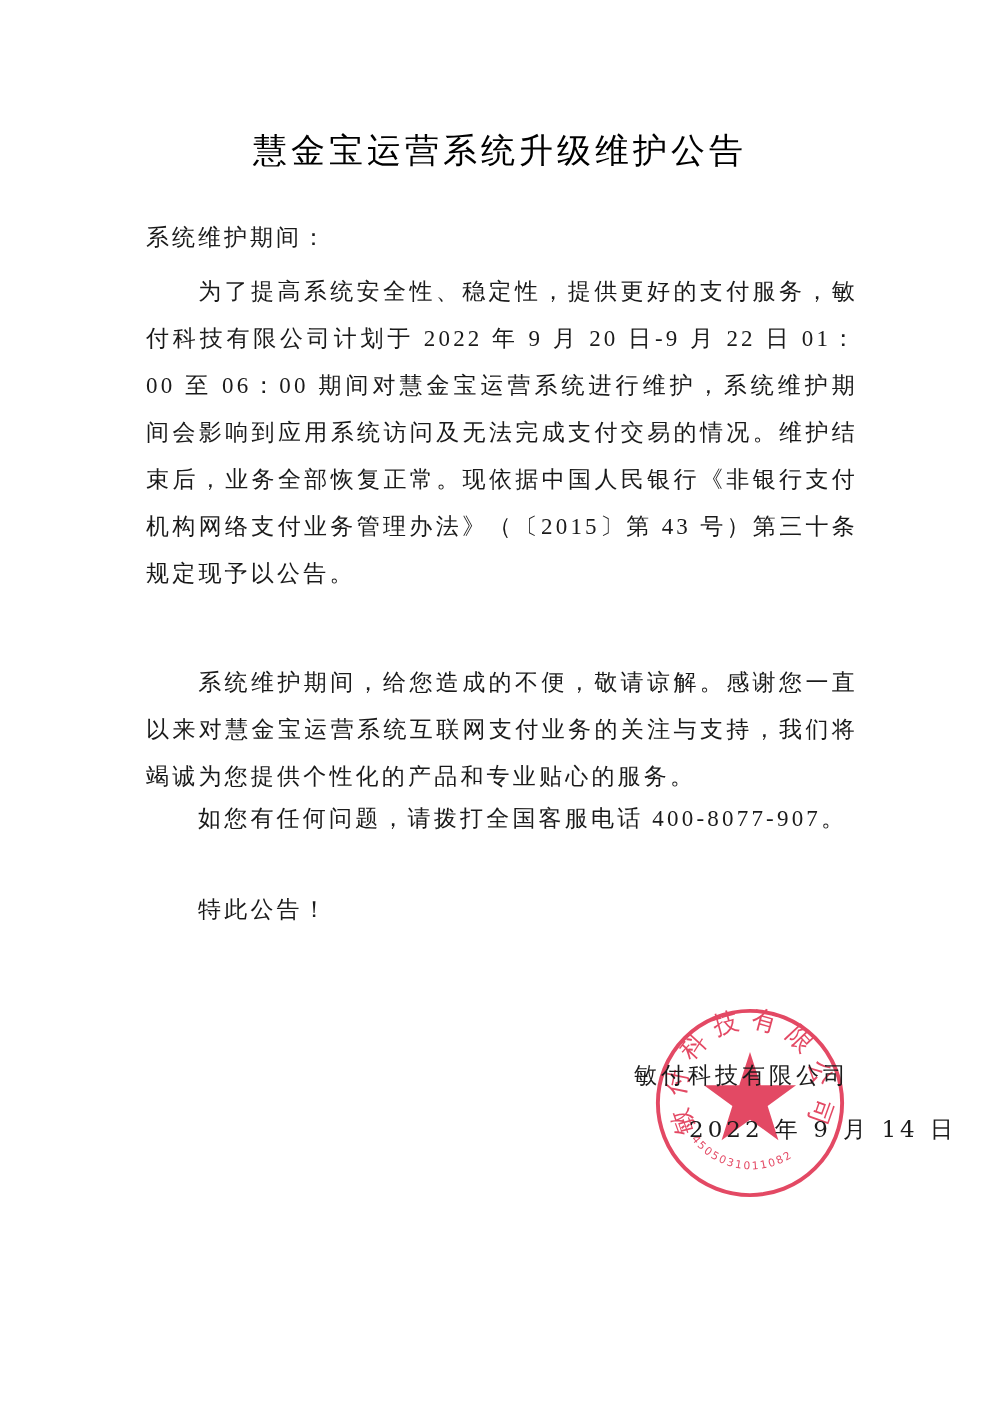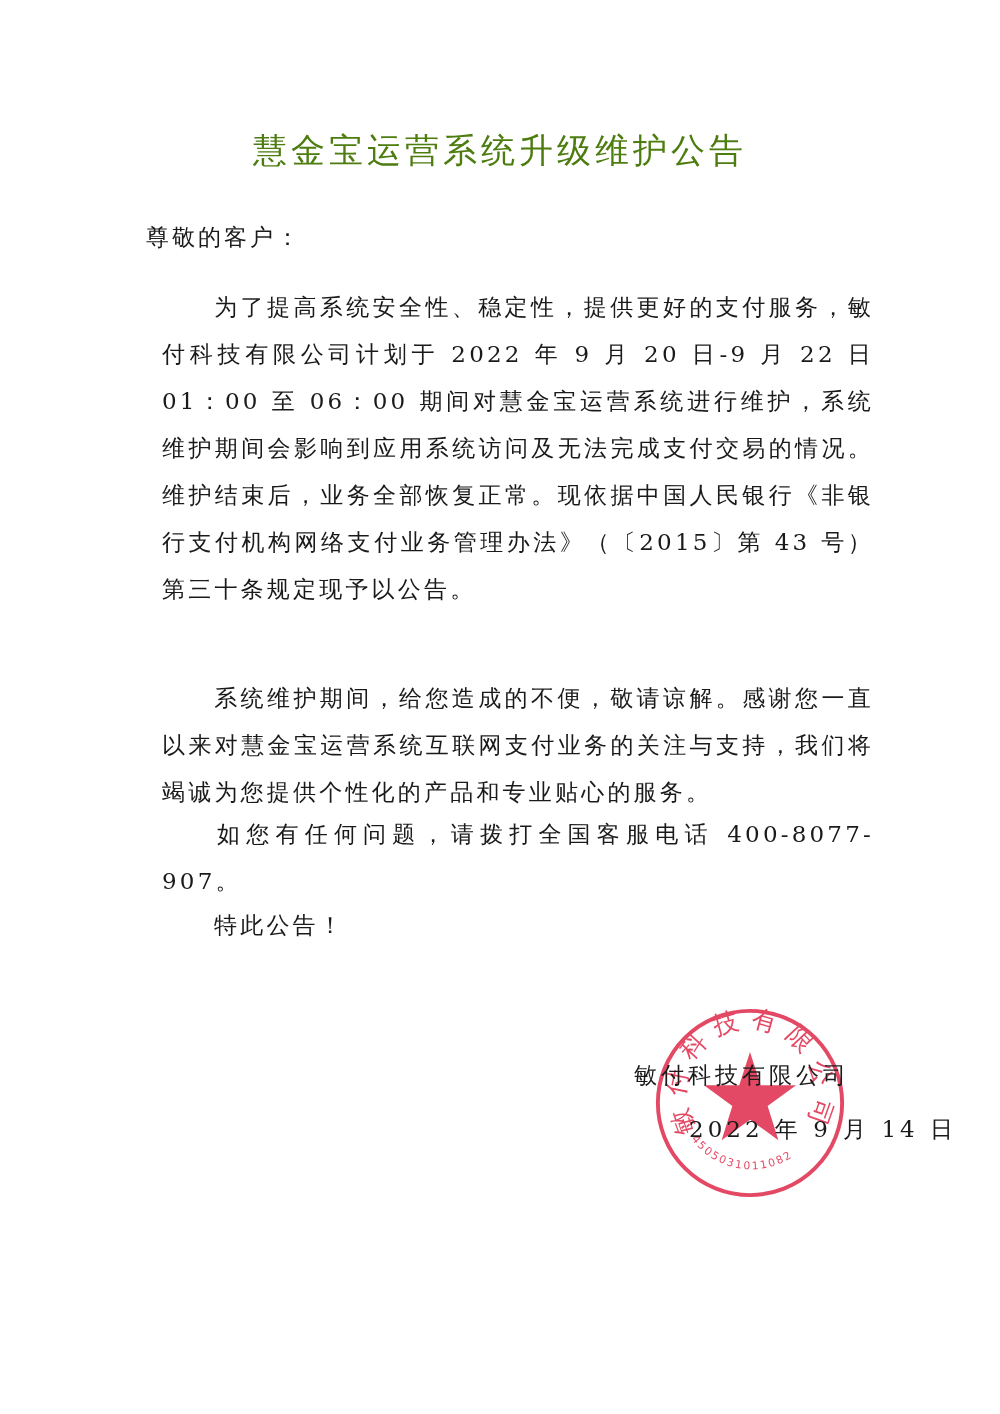--- a/index.html
+++ b/index.html
@@ -1,40 +1,40 @@
 <!DOCTYPE html>
 <html><head>
   <meta charset="utf-8">
   <style>
     html, body { margin: 0; padding: 0; background: #ffffff; }
     body { width: 1000px; height: 1414px; position: relative; overflow: hidden;
            font-family: "DejaVu Serif", "Liberation Serif", serif; color: #1a1a1a; }
     .title { position: absolute; left: 0; width: 1000px; top: 128px; text-align: center;
              font-family: "DejaVu Sans", "Liberation Sans", sans-serif; font-size: 34px;
-             letter-spacing: 4px; color: #4d7c0f; }
+             letter-spacing: 4px; color: #000000; }
     .greeting { position: absolute; left: 146px; top: 222px; font-size: 23px; letter-spacing: 3px; }
     .para { position: absolute; left: 146px; width: 712px; font-size: 23px; line-height: 47px;
-            letter-spacing: 3.2px; text-align: justify; margin: 16px; }
+            letter-spacing: 3.2px; text-align: justify; margin: 0; font-family: Liberation Serif, serif; }
     .para .indent { display: inline-block; width: 52px; }
     #p1 { top: 268px; }
     #p2 { top: 659px; }
     #p3 { top: 795px; }
     #p4 { top: 886px; }
     .sign { position: absolute; font-size: 23px; letter-spacing: 4px; color: #1a1a1a; z-index: 2; }
     #sign-company { left: 634px; top: 1060px; }
     #sign-date { left: 642px; top: 1114px; margin-left: 47px; }
     .seal { position: absolute; left: 652px; top: 1005px; width: 196px; height: 196px; z-index: 1; opacity: 0.88; }
   </style>
 </head>
 <body>
 
 <div>
   <h1 class="title" style="margin:0;font-weight:normal;">慧金宝运营系统升级维护公告</h1>
 
-  <div class="greeting">尊敬的客户：</div>
+  <div class="greeting">系统维护期间：</div>
 
   <p class="para" id="p1"><span class="indent"></span><span>为了提高系统安全性、稳定性，提供更好的支付服务，敏付科技有限公司计划于 2022 年 9 月 20 日-9 月 22 日 01：00 至 06：00 期间对慧金宝运营系统进行维护，系统维护期间会影响到应用系统访问及无法完成支付交易的情况。维护结束后，业务全部恢复正常。现依据中国人民银行《非银行支付机构网络支付业务管理办法》（〔2015〕第 43 号）第三十条规定现予以公告。</span></p>
 
   <p class="para" id="p2"><span class="indent"></span><span>系统维护期间，给您造成的不便，敬请谅解。感谢您一直以来对慧金宝运营系统互联网支付业务的关注与支持，我们将竭诚为您提供个性化的产品和专业贴心的服务。</span></p>
 
   <p class="para" id="p3"><span class="indent"></span><span>如您有任何问题，请拨打全国客服电话 400-8077-907。</span></p>
 
   <p class="para" id="p4"><span class="indent"></span><span>特此公告！</span></p>
 
   <div class="sign" id="sign-company">敏付科技有限公司</div>

